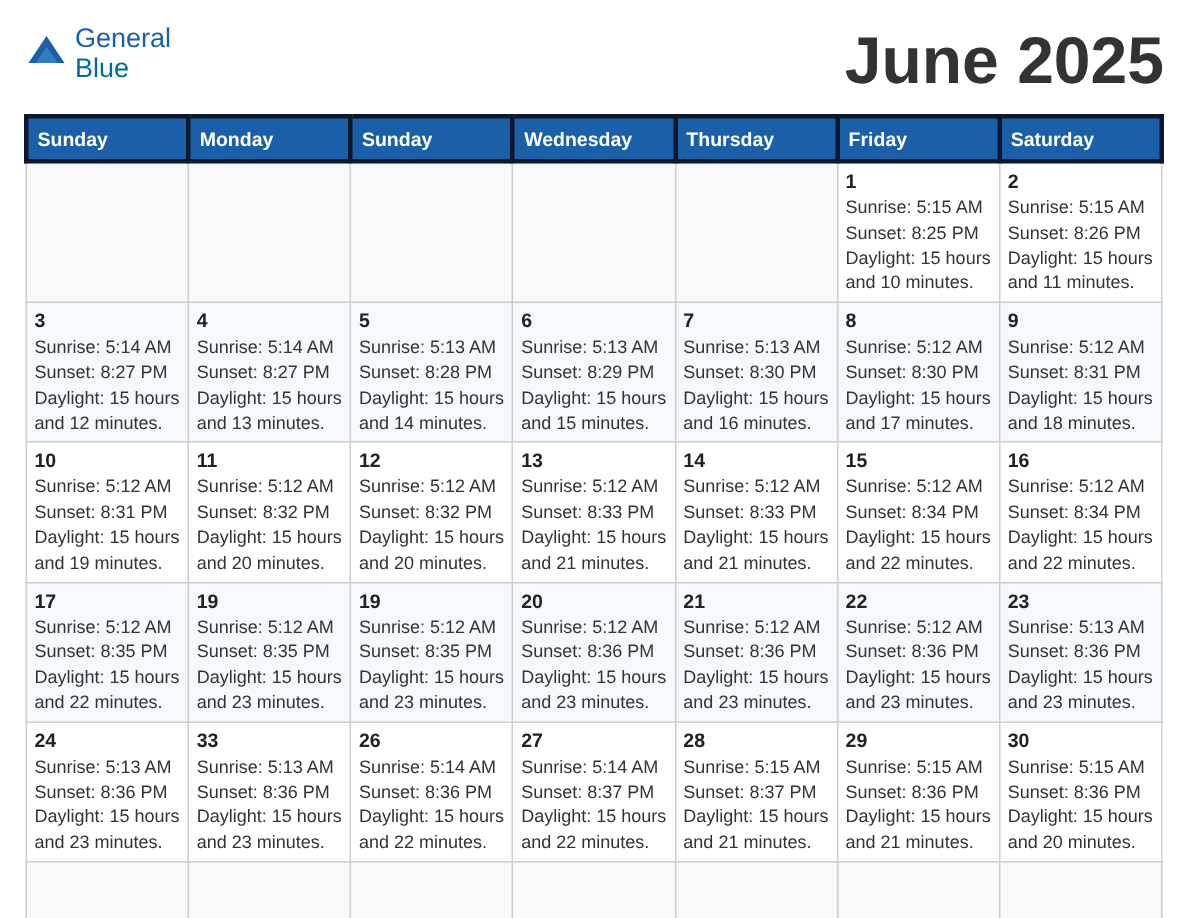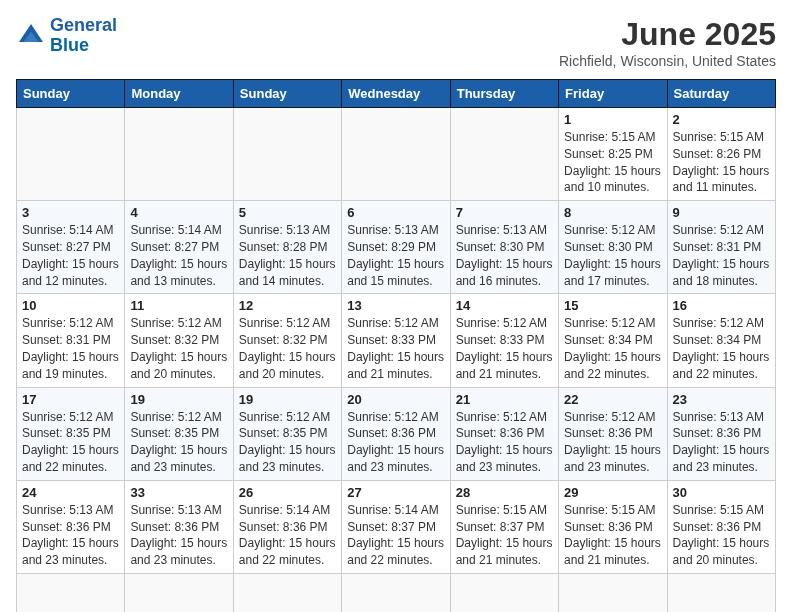--- a/index.html
+++ b/index.html
@@ -16,56 +16,56 @@
       align-items: flex-start;
       margin-bottom: 10px;
     }
     .logo {
       display: flex;
       align-items: center;
       gap: 4px;
     }
     .logo-text {
       font-size: 18px;
-      font-weight: bold;
+      font-weight: normal;
       color: #333;
       line-height: 1.1;
     }
     .logo-text span {
       color: #1a5fa8;
     }
     .logo-icon {
       width: 30px;
       height: 30px;
     }
     .title-block {
       text-align: right;
     }
     .month-title {
-      font-size: 32px;
+      font-size: 44px;
       font-weight: bold;
       color: #333;
     }
     .location {
       font-size: 14px;
       color: #555;
     }
     table {
       width: 100%;
       border-collapse: collapse;
       font-size: 11px;
     }
     thead tr th {
       background-color: #1a5fa8;
       color: #fff;
       text-align: left;
       padding: 6px 6px;
       font-size: 13px;
       font-weight: bold;
-      border: 1px solid #0f172a;
+      border: 3px solid #0f172a;
     }
     tbody tr td {
       vertical-align: top;
       padding: 4px 5px;
       border: 1px solid #ccc;
       background: #fff;
       min-height: 80px;
       height: 80px;
       width: calc(100% / 7);
     }
@@ -99,21 +99,20 @@
       <polygon points="20,4 36,28 4,28" fill="#1a5fa8"></polygon>
       <polygon points="20,14 30,28 10,28" fill="#4a90d9" opacity="0.6"></polygon>
     </svg>
     <div class="logo-text">
       <div><span>General</span></div>
       <div style="color:#0369a1;">Blue</div>
     </div>
   </div>
   <div class="title-block">
     <div class="month-title">June 2025</div>
-    <div class="location">Richfield, Wisconsin, United States</div>
   </div>
 </div>
 
 <table>
   <thead>
     <tr>
       <th>Sunday</th>
       <th>Monday</th>
       <th>Sunday</th>
       <th>Wednesday</th>

